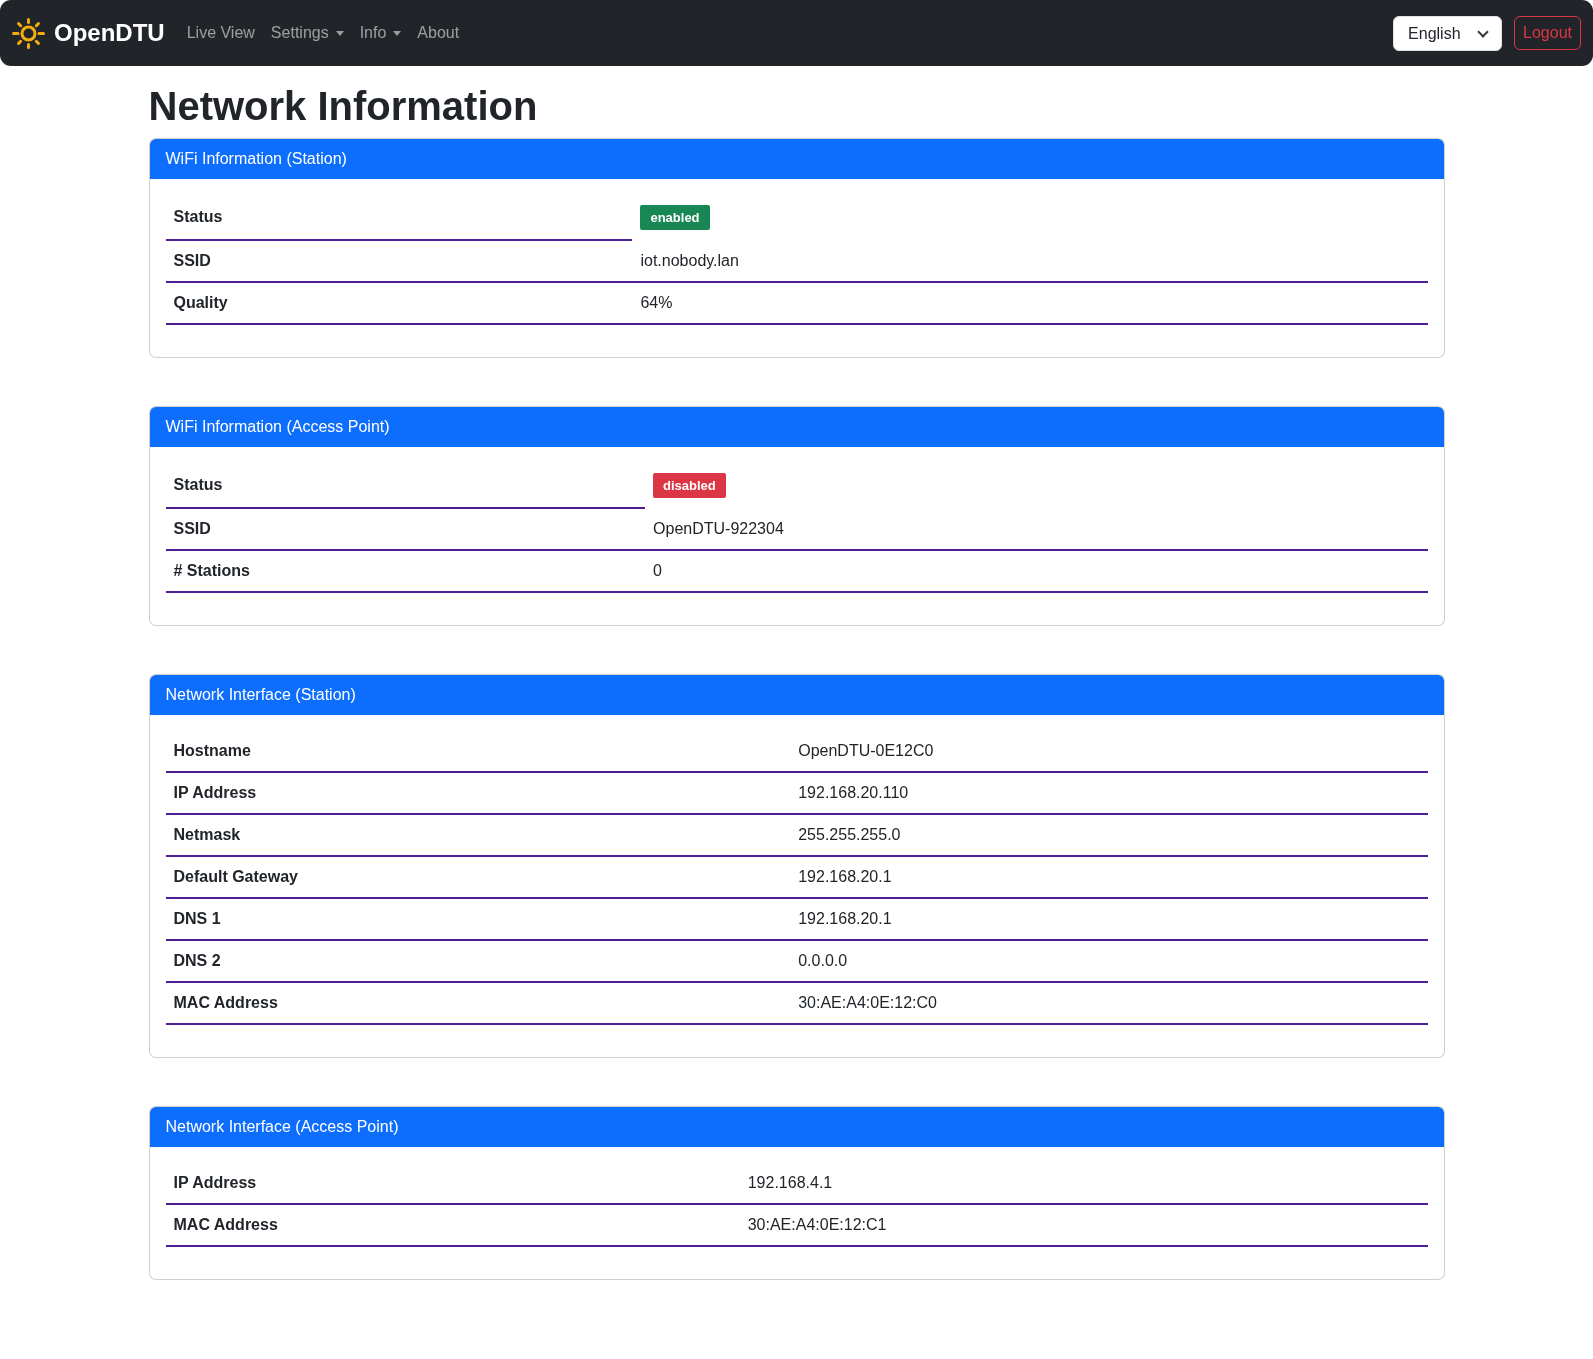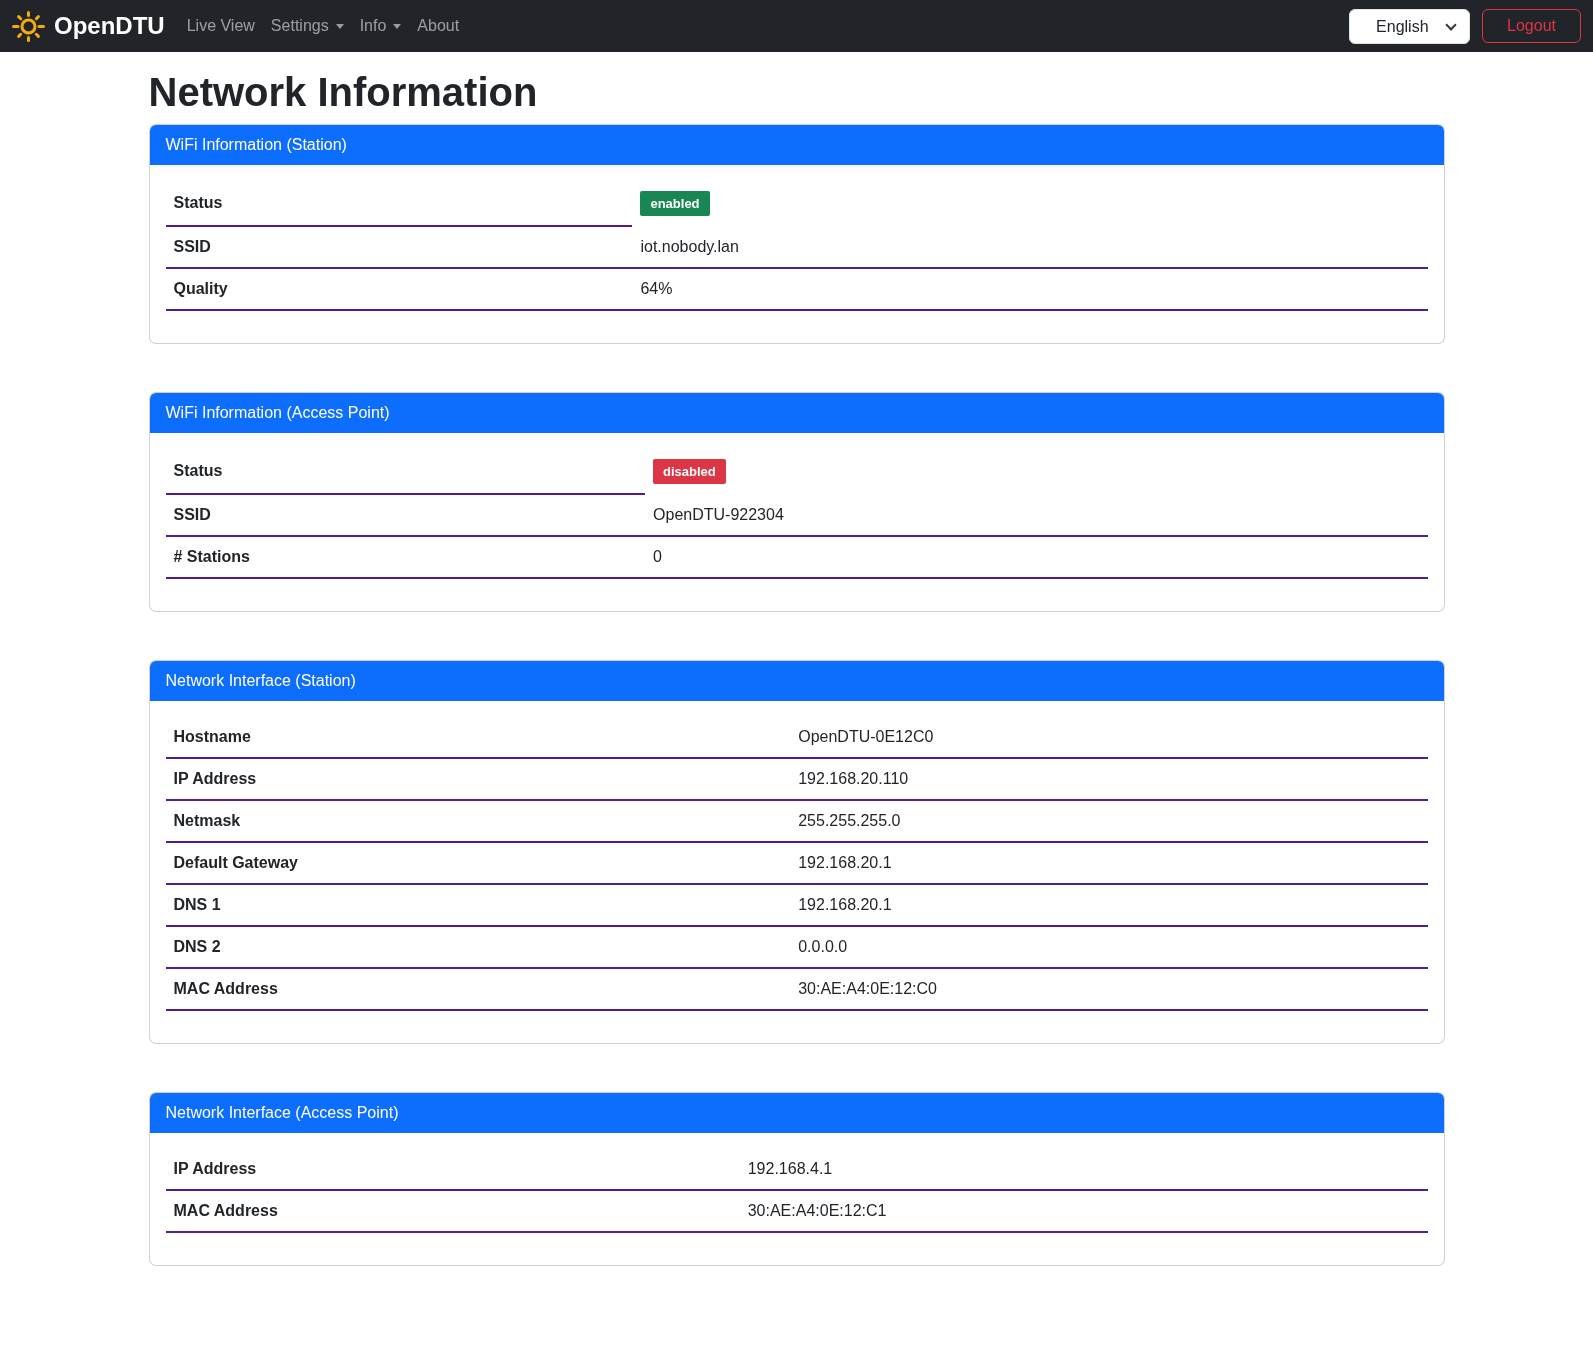--- a/index.html
+++ b/index.html
@@ -9,24 +9,25 @@
     color: #212529;
     min-height: 1359px;
     width: 1593px;
     font-size: 16px;
     line-height: 1.5;
   }
 
   
   .navbar {
     background: var(--dark, #212529);
-    height: 52px;
+    height: 66px;
     display: flex;
     align-items: center;
     padding: 0 12px;
+    border-radius: 11px;
   }
   .brand {
     display: flex;
     align-items: center;
     gap: 9px;
     color: #fff;
     font-size: 24px;
     font-weight: 600;
     text-decoration: none;
     margin-right: 14px;
@@ -63,41 +64,41 @@
   .select-wrap { position: relative; display: inline-block; }
   .language-select {
     appearance: none;
     -webkit-appearance: none;
     background: #fff;
     border: 1px solid #dee2e6;
     border-radius: 6px;
     font-family: inherit;
     font-size: 16px;
     color: #212529;
-    padding: 5px 40px 5px 26px;
+    padding: 5px 40px 5px 14px;
     height: 35px;
     cursor: pointer;
   }
   .select-chevron {
     position: absolute;
     right: 15px; top: 12px;
     width: 8px; height: 8px;
     border-right: 2px solid #343a40;
     border-bottom: 2px solid #343a40;
     transform: rotate(45deg);
     pointer-events: none;
   }
   .logout-btn {
     background: transparent;
     border: 1px solid var(--danger, #dc3545);
     color: var(--danger, #dc3545);
     border-radius: 6px;
     font-family: inherit;
     font-size: 16px;
-    padding: 5px 24px;
+    padding: 5px 8px;
     height: 34px;
     cursor: pointer;
   }
 
   
   .container {
     max-width: 1320px;
     margin: 0 auto;
     padding: 16px 12px 0 12px;
   }

